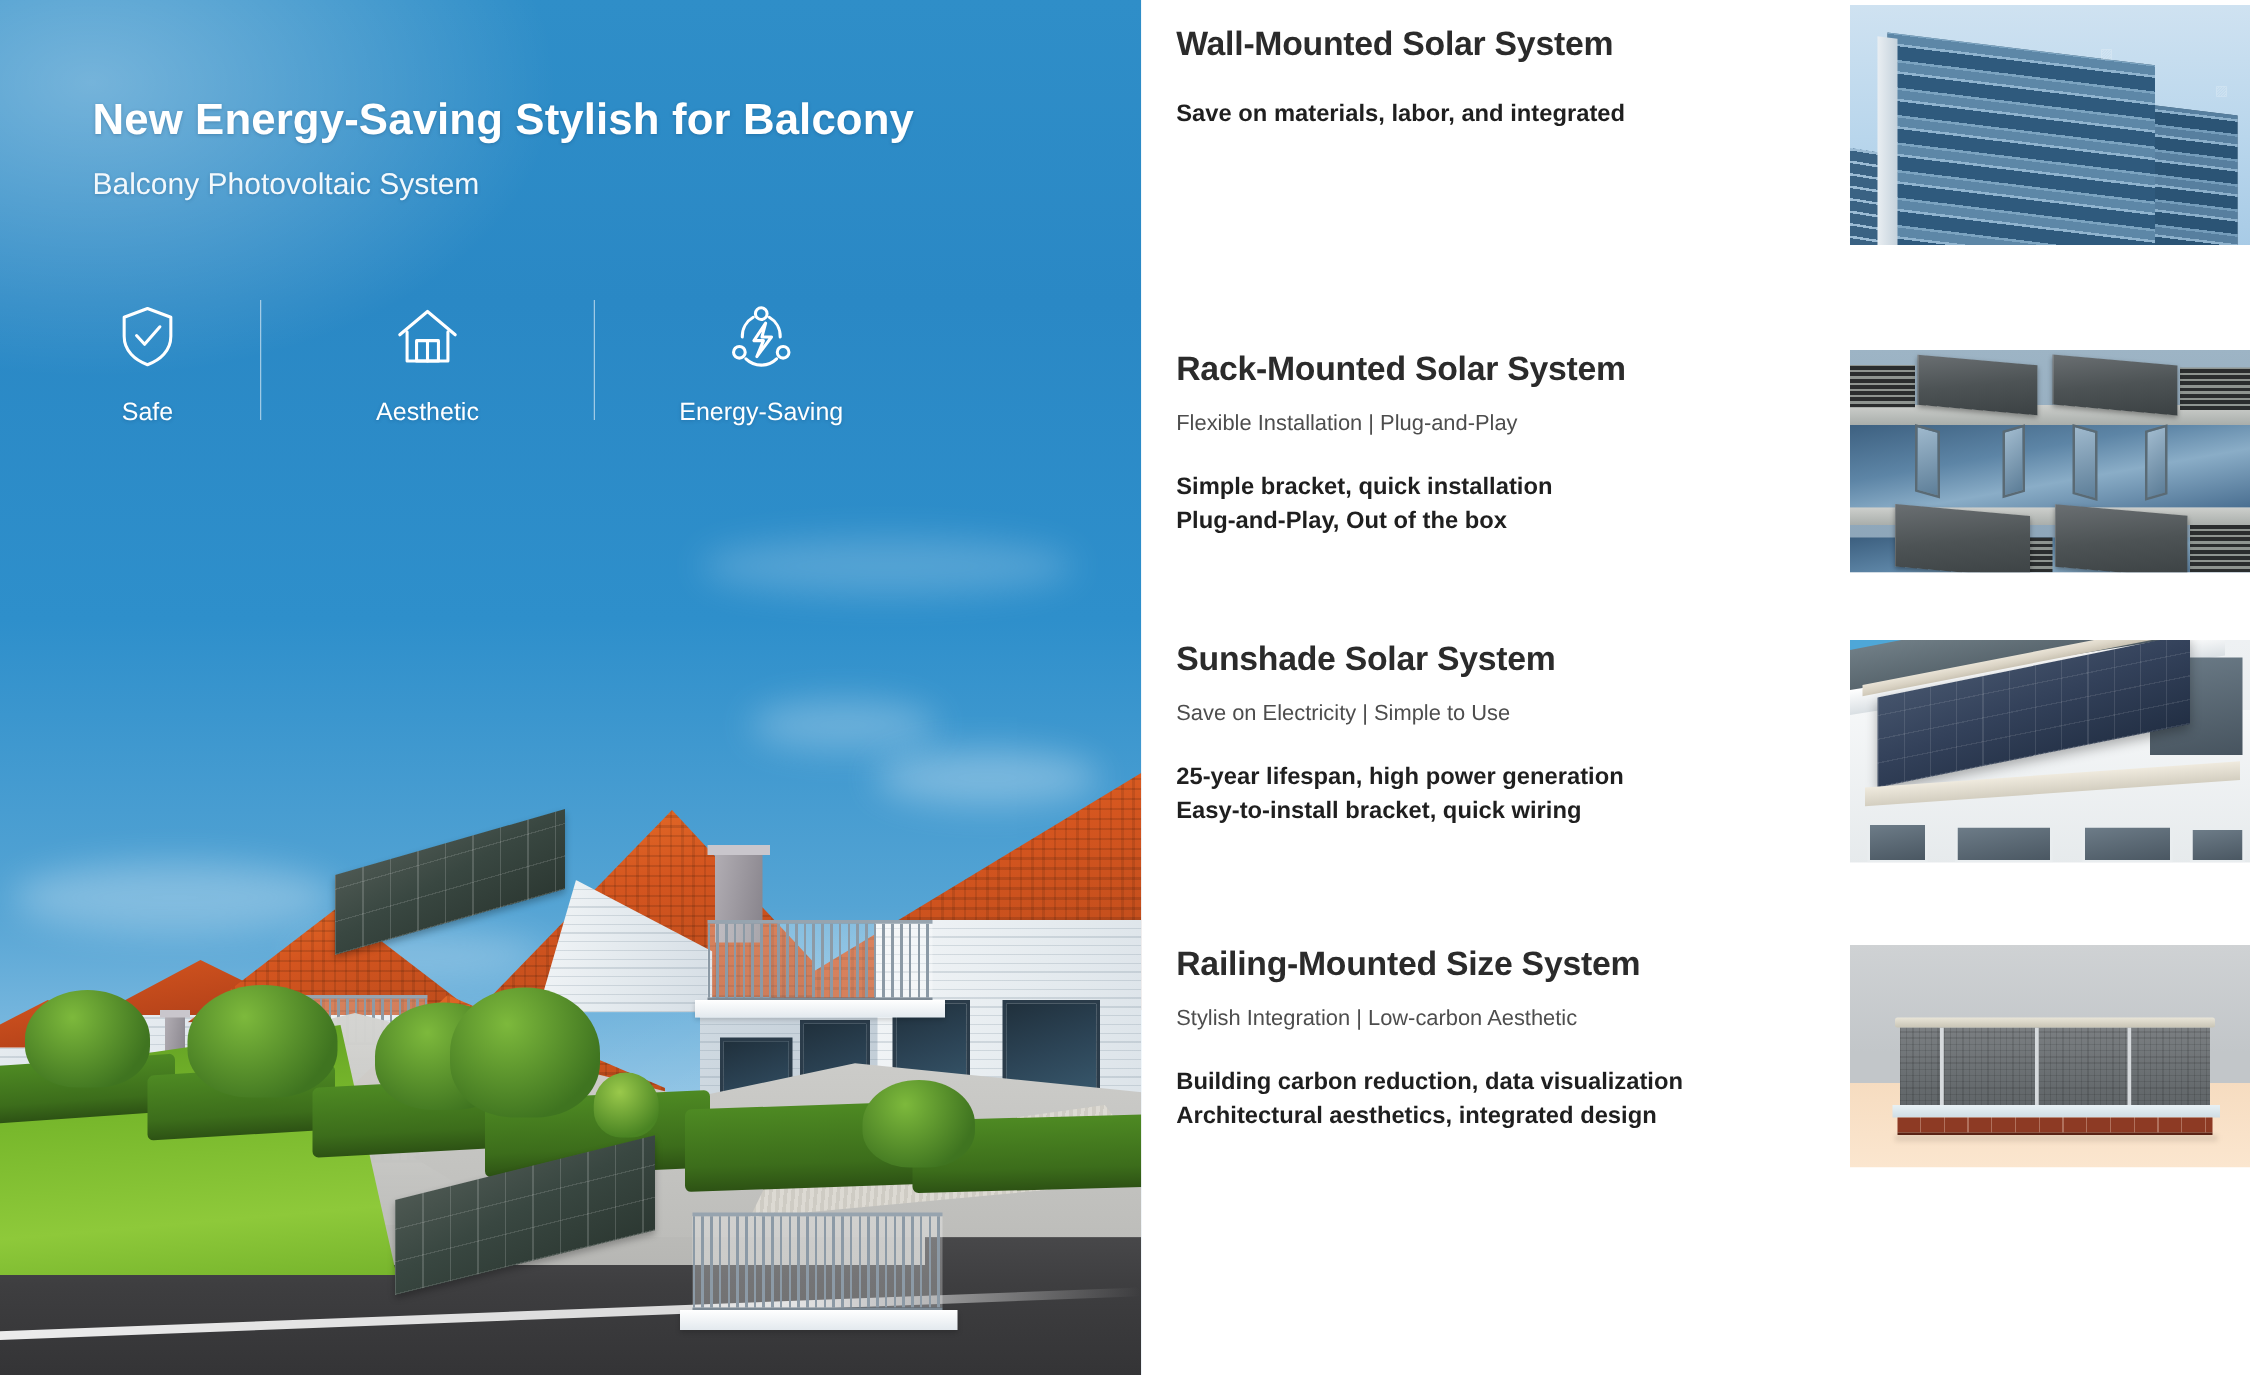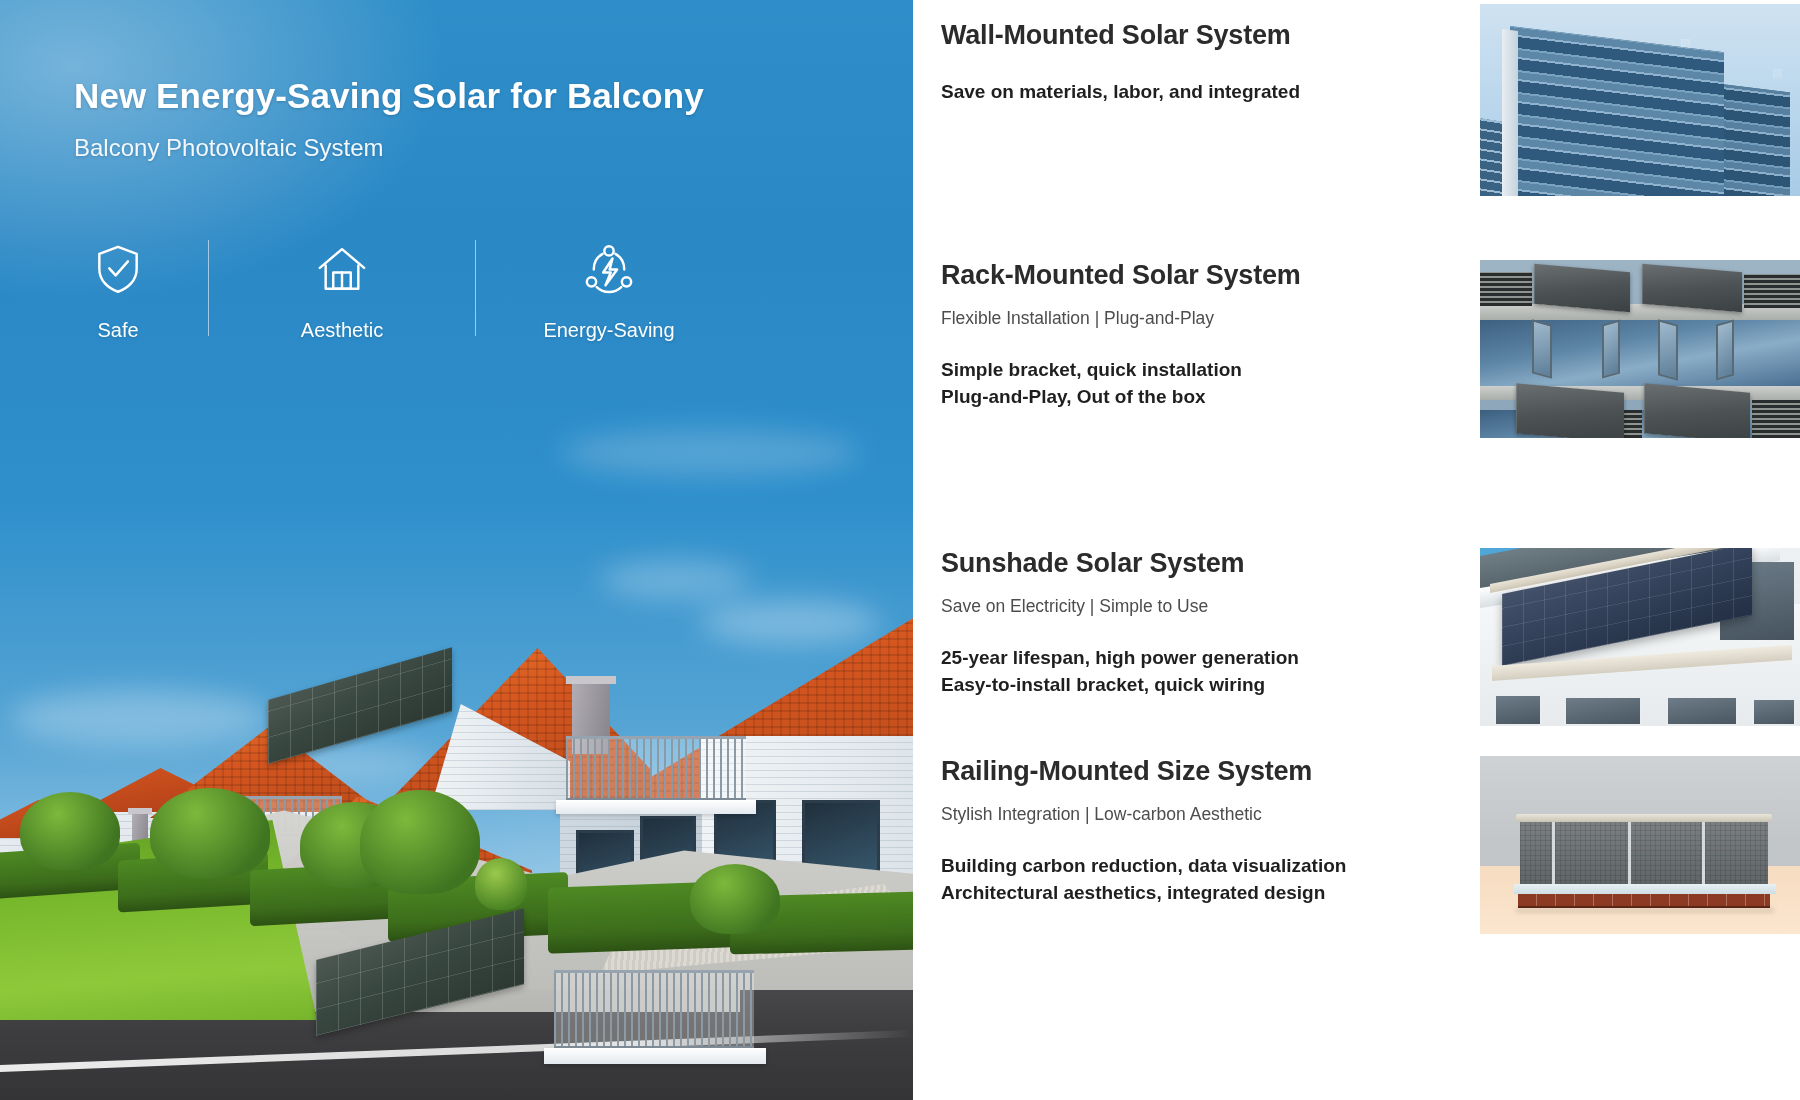--- a/index.html
+++ b/index.html
@@ -334,21 +334,21 @@
       <div class="hedge h6"></div>
       <div class="bush b1"></div>
       <div class="bush b2"></div>
       <div class="bush b3"></div>
       <div class="bush b4"></div>
       <div class="bush b5"></div>
       <div class="bush b6"></div>
     </div>
 
     <div class="hero-copy">
-      <div class="hero-title">New Energy-Saving Solar for Balcony</div>
+      <div class="hero-title">New Energy-Saving Stylish for Balcony</div>
       <div class="hero-sub">Balcony Photovoltaic System</div>
     </div>
 
     <div class="features">
 
       <div class="feature fw1">
         <span class="f-icon">
           <svg viewBox="0 0 48 48" width="56" height="56" fill="none" stroke="#ffffff" stroke-width="2.1" stroke-linecap="round" stroke-linejoin="round">
             <path d="M24 5 L40 11 V24 C40 34 32.5 40.5 24 43.5 C15.5 40.5 8 34 8 24 V11 Z"></path>
             <path d="M16.5 23.5 L22 29.5 L32.5 17.5"></path>
@@ -412,21 +412,21 @@
           <div class="hr-main">
               <div class="hr-glass"></div>
             </div>
           <div class="hr-col"></div>
           <span class="wm" style="left:200px; top:32px;">▨</span>
           <span class="wm" style="left:292px; top:62px;">▨</span>
         </div>
       </div>
     </div>
 
-    <div class="card" style="top:260px;">
+    <div class="card" style="top:280px;">
       <div class="card-text">
         <div class="c-title">Rack-Mounted Solar System</div>
         <div class="c-tag">Flexible Installation | Plug-and-Play</div>
         <div class="c-body">
           <div>Simple bracket, quick installation</div>
           <div>Plug-and-Play, Out of the box</div>
         </div>
       </div>
       <div class="thumb" style="top:0px;">
         <div class="thumb-inner t2">
@@ -443,21 +443,21 @@
           <div class="f2-panel" style="left:36px; top:128px; width:108px; height:50px; transform:skewY(5deg);"></div>
           <div class="f2-panel" style="left:164px; top:128px; width:106px; height:50px; transform:skewY(5deg);"></div>
           <div class="f2-sash" style="left:52px; top:62px; width:20px; height:54px; transform:skewY(16deg);"></div>
           <div class="f2-sash" style="left:122px; top:62px; width:18px; height:54px; transform:skewY(-16deg);"></div>
           <div class="f2-sash" style="left:178px; top:62px; width:20px; height:56px; transform:skewY(16deg);"></div>
           <div class="f2-sash" style="left:236px; top:62px; width:18px; height:56px; transform:skewY(-16deg);"></div>
         </div>
       </div>
     </div>
 
-    <div class="card" style="top:512px;margin-top:36px;">
+    <div class="card" style="top:512px;">
       <div class="card-text">
         <div class="c-title">Sunshade Solar System</div>
         <div class="c-tag">Save on Electricity | Simple to Use</div>
         <div class="c-body">
           <div>25-year lifespan, high power generation</div>
           <div>Easy-to-install bracket, quick wiring</div>
         </div>
       </div>
       <div class="thumb" style="top:0px;">
         <div class="thumb-inner t3">

